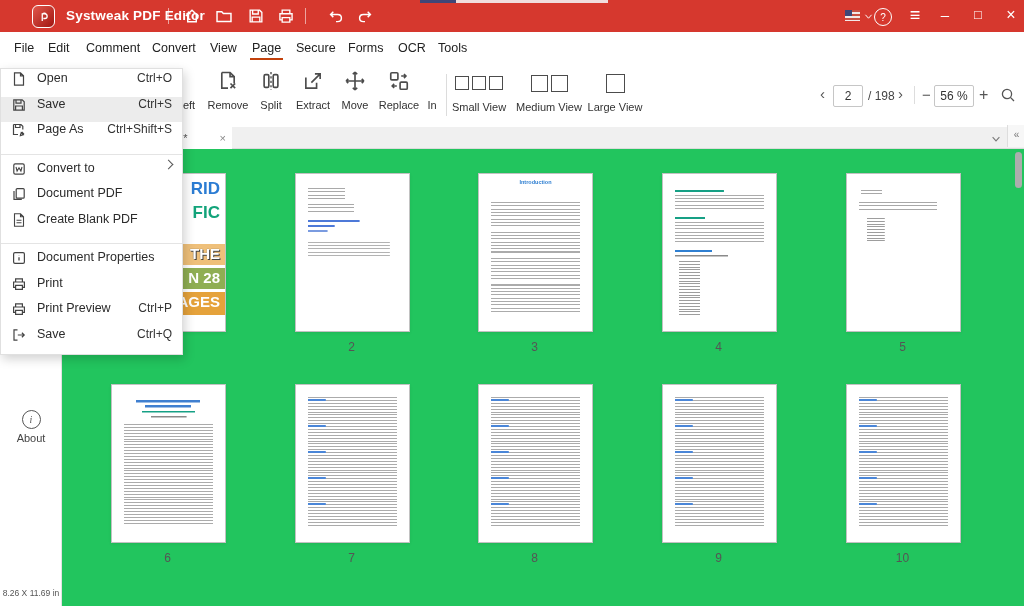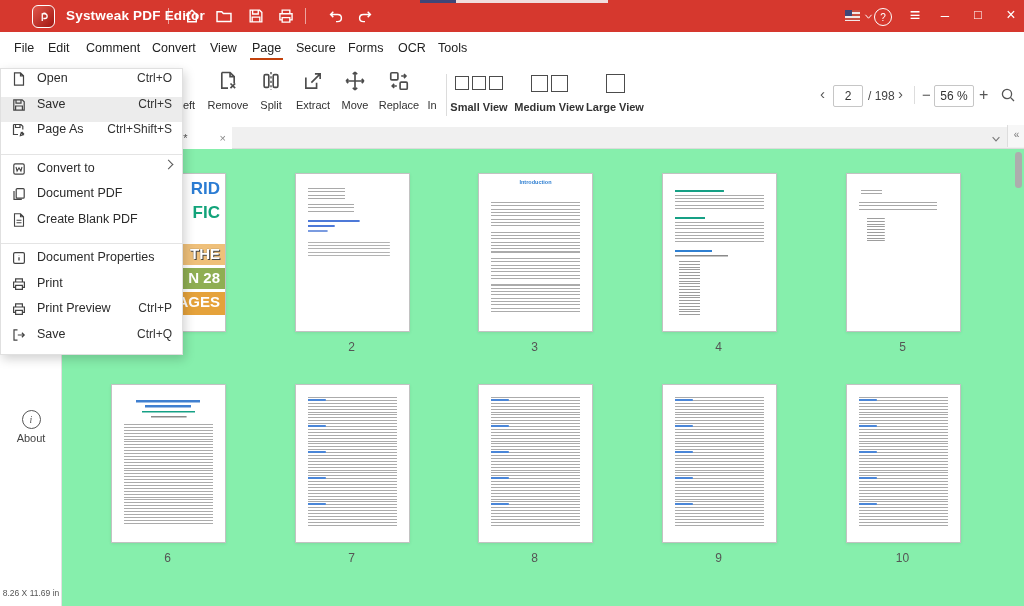--- a/index.html
+++ b/index.html
@@ -19,42 +19,42 @@
   #vp-buffered{left:456px;top:0;width:152px;height:3px;background:#f1dddd;}
   
   #menubar{left:0;top:32px;width:1024px;height:30px;background:#fff;}
   .mitem{position:absolute;top:6px;font-size:12.5px;color:#222;padding:3px 2px;cursor:pointer;}
   .mitem.active{border-bottom:2px solid #c2410c;}
   
   #toolbar{left:0;top:62px;width:1024px;height:65px;background:#fff;}
   .tbtn{position:absolute;top:8px;width:52px;text-align:center;cursor:pointer;color:#3f3f3f;}
   .tbtn .ti{display:block;margin:0 auto 3px auto;width:22px;height:22px;color:#4c4c4c;}
   .tbtn .tl{font-size:11px;color:#333;white-space:nowrap;}
-  .viewbtn{position:absolute;top:10px;text-align:center;cursor:pointer;font-weight:bold;}
+  .viewbtn{position:absolute;top:10px;text-align:center;cursor:pointer;}
   .sqrow{height:22px;display:flex;align-items:center;justify-content:center;gap:3px;margin-bottom:3px;}
   .sq{border:1.6px solid #4c4c4c;background:#fff;display:inline-block;}
   .viewbtn .tl{font-size:11px;color:#333;white-space:nowrap;}
   .tgroup-bar{height:5px;border-radius:3px;background:#8f8f8f;top:120px;}
   .tb-divider{width:1px;height:42px;background:#dcdcdc;top:12px;}
   .navglyph{font-size:15px;color:#555;cursor:pointer;}
   .navbox{border:1px solid #c6c6c6;border-radius:2px;background:#fff;text-align:center;font-size:12px;color:#333;line-height:20px;cursor:text;}
   
   #tabbar{left:0;top:127px;width:1024px;height:22px;background:#f0f0f0;border-bottom:1px solid #dcdcdc;box-sizing:border-box;}
   #doc-tab{left:168px;top:0;width:64px;height:22px;background:#fff;display:flex;align-items:center;padding:0 6px;box-sizing:border-box;cursor:pointer;}
   #doc-tab .lbl{font-size:11px;color:#555;flex:1;}
   #doc-tab .x{font-size:11px;color:#888;cursor:pointer;}
   #tab-collapse{left:1007px;top:-2px;width:17px;height:22px;background:#f7f7f7;border-left:1px solid #ddd;text-align:center;font-size:10px;color:#777;line-height:20px;cursor:pointer;}
   
   #sidebar{left:0;top:149px;width:62px;height:457px;background:#fff;border-right:1px solid #e2e2e2;box-sizing:border-box;}
   #about{left:0;top:410px;width:62px;text-align:center;cursor:pointer;}
   #about .cir{width:17px;height:17px;border:1.3px solid #555;border-radius:50%;margin:0 auto;font-size:10px;line-height:17px;color:#555;font-style:italic;font-family:"Liberation Serif",serif;}
   #about .lbl{font-size:11px;color:#444;margin-top:3px;}
   #page-size{left:0;top:588px;width:62px;text-align:center;font-size:8.5px;color:#555;}
   
-  #content{left:62px;top:149px;width:962px;height:457px;background:#86efac;}
+  #content{left:62px;top:149px;width:962px;height:457px;background:#22c55e;}
   .thumb{position:absolute;width:113px;height:157px;background:#fff;border:1px solid #c2c2c2;box-shadow:0 1px 3px rgba(0,0,0,.08);cursor:pointer;overflow:hidden;}
   .pg-body{position:absolute;left:12px;right:12px;top:12px;bottom:14px;background-repeat:no-repeat;}
   .pnum{position:absolute;width:113px;text-align:center;font-size:12px;color:#555;}
   .pg-title{position:absolute;top:5px;left:0;right:0;text-align:center;font-size:5.5px;color:#2f7fd1;font-weight:bold;}
   [data-kind="copyright"] .pg-body{background-image:
     repeating-linear-gradient(#a9a9a9 0 1px,transparent 1px 3.4px),
     repeating-linear-gradient(#a9a9a9 0 1px,transparent 1px 3.4px),
     linear-gradient(#4d79d8,#4d79d8),linear-gradient(#4d79d8,#4d79d8),linear-gradient(#7a9be0,#7a9be0),
     repeating-linear-gradient(#b3b3b3 0 1px,transparent 1px 3.2px);
     background-size:42% 12px,52% 9px,58% 2px,30% 2px,22% 2px,92% 16px;

